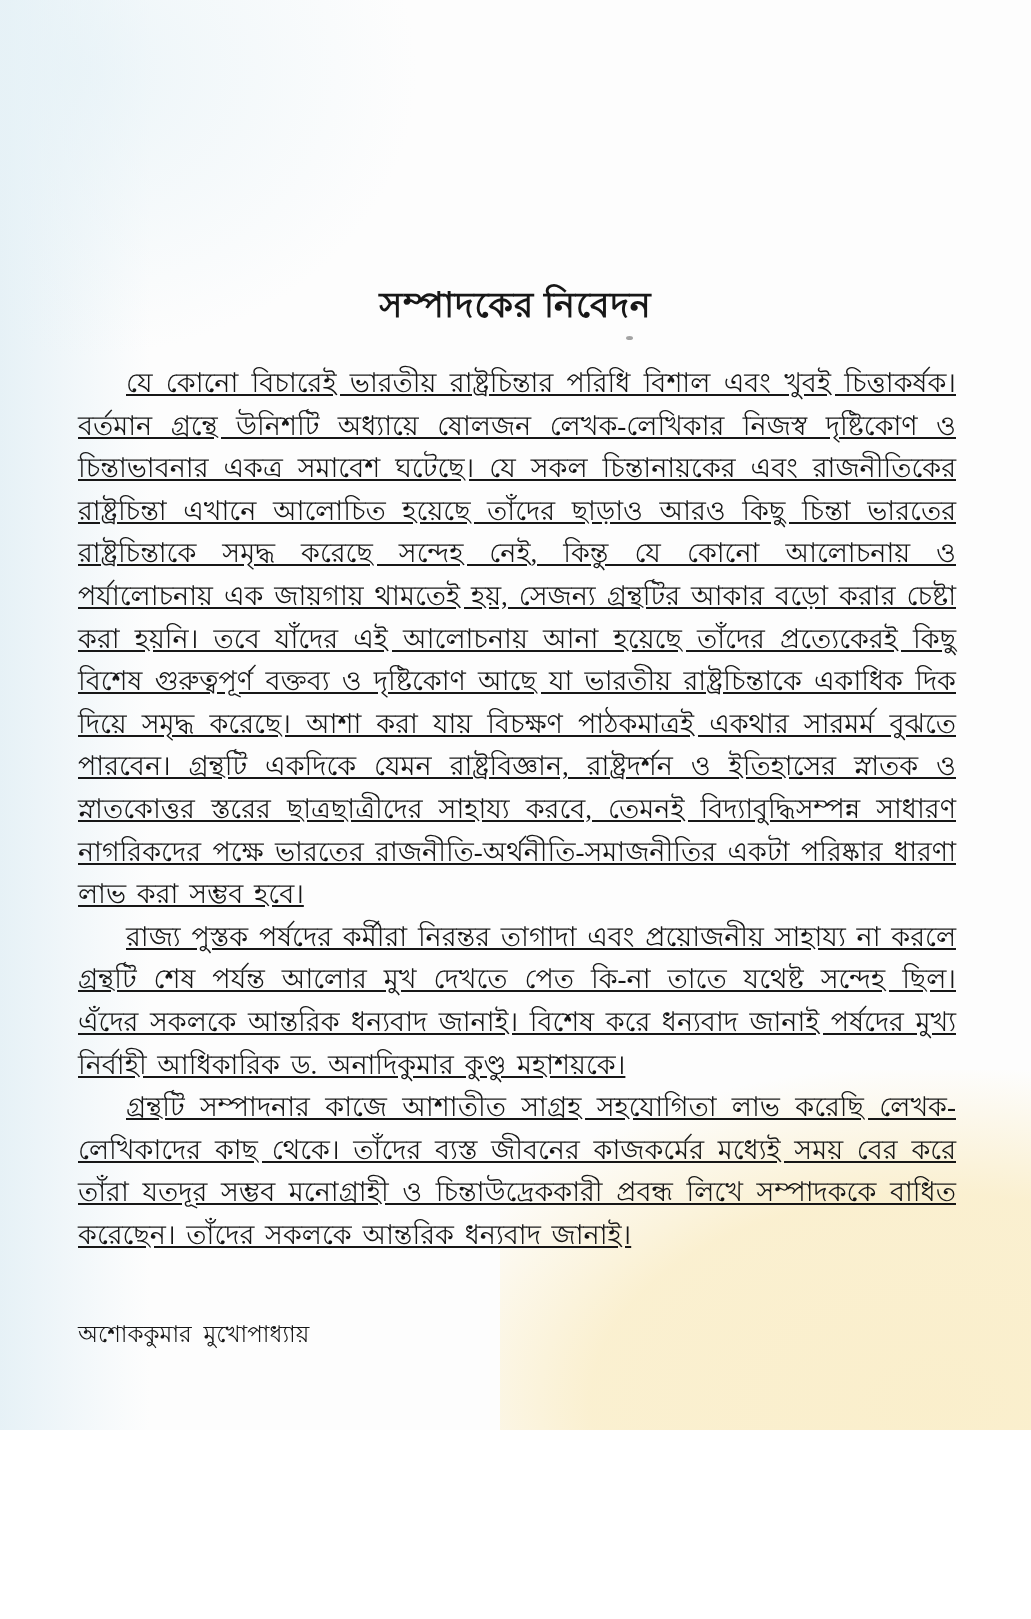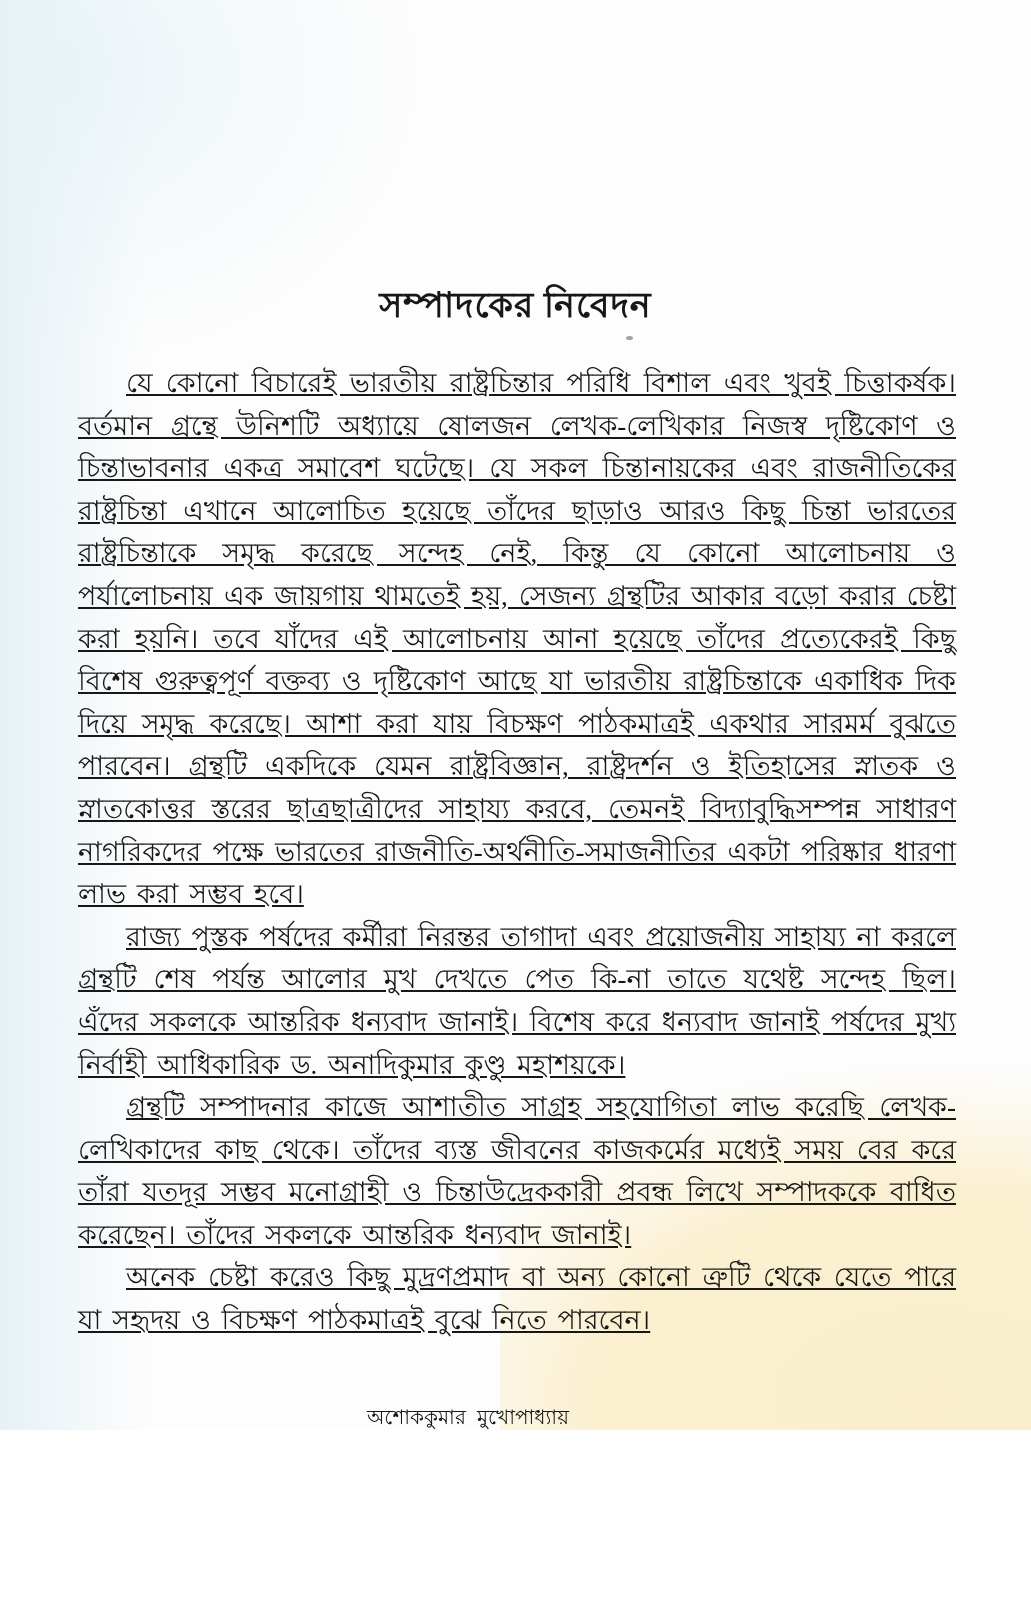--- a/index.html
+++ b/index.html
@@ -73,22 +73,22 @@
     font-size: 27px;
     line-height: 42.6px;
     text-align: justify;
     text-indent: 48px;
     word-spacing: 4px;
     text-decoration: underline;
   }
 
   .signature {
     margin-top: 60px;
-    font-size: 20px;
-    text-align: center;
+    font-size: 23px;
+    text-align: left;
     padding-right: 98px;
     word-spacing: 6px;
   }
 </style>
 </head>
 <body>
 
 <div class="page">
 
   <div class="tint-left"></div>
@@ -96,18 +96,17 @@
   <div class="tint-cream"></div>
 
   <h1 class="title">সম্পাদকের নিবেদন</h1>
 
   <div class="scan-speck"></div>
 
   <div class="body-text">
     <p>যে কোনো বিচারেই ভারতীয় রাষ্ট্রচিন্তার পরিধি বিশাল এবং খুবই চিত্তাকর্ষক। বর্তমান গ্রন্থে উনিশটি অধ্যায়ে ষোলজন লেখক-লেখিকার নিজস্ব দৃষ্টিকোণ ও চিন্তাভাবনার একত্র সমাবেশ ঘটেছে। যে সকল চিন্তানায়কের এবং রাজনীতিকের রাষ্ট্রচিন্তা এখানে আলোচিত হয়েছে তাঁদের ছাড়াও আরও কিছু চিন্তা ভারতের রাষ্ট্রচিন্তাকে সমৃদ্ধ করেছে সন্দেহ নেই, কিন্তু যে কোনো আলোচনায় ও পর্যালোচনায় এক জায়গায় থামতেই হয়, সেজন্য গ্রন্থটির আকার বড়ো করার চেষ্টা করা হয়নি। তবে যাঁদের এই আলোচনায় আনা হয়েছে তাঁদের প্রত্যেকেরই কিছু বিশেষ গুরুত্বপূর্ণ বক্তব্য ও দৃষ্টিকোণ আছে যা ভারতীয় রাষ্ট্রচিন্তাকে একাধিক দিক দিয়ে সমৃদ্ধ করেছে। আশা করা যায় বিচক্ষণ পাঠকমাত্রই একথার সারমর্ম বুঝতে পারবেন। গ্রন্থটি একদিকে যেমন রাষ্ট্রবিজ্ঞান, রাষ্ট্রদর্শন ও ইতিহাসের স্নাতক ও স্নাতকোত্তর স্তরের ছাত্রছাত্রীদের সাহায্য করবে, তেমনই বিদ্যাবুদ্ধিসম্পন্ন সাধারণ নাগরিকদের পক্ষে ভারতের রাজনীতি-অর্থনীতি-সমাজনীতির একটা পরিষ্কার ধারণা লাভ করা সম্ভব হবে।</p>
     <p>রাজ্য পুস্তক পর্ষদের কর্মীরা নিরন্তর তাগাদা এবং প্রয়োজনীয় সাহায্য না করলে গ্রন্থটি শেষ পর্যন্ত আলোর মুখ দেখতে পেত কি-না তাতে যথেষ্ট সন্দেহ ছিল। এঁদের সকলকে আন্তরিক ধন্যবাদ জানাই। বিশেষ করে ধন্যবাদ জানাই পর্ষদের মুখ্য নির্বাহী আধিকারিক ড. অনাদিকুমার কুণ্ডু মহাশয়কে।</p>
     <p>গ্রন্থটি সম্পাদনার কাজে আশাতীত সাগ্রহ সহযোগিতা লাভ করেছি লেখক-লেখিকাদের কাছ থেকে। তাঁদের ব্যস্ত জীবনের কাজকর্মের মধ্যেই সময় বের করে তাঁরা যতদূর সম্ভব মনোগ্রাহী ও চিন্তাউদ্রেককারী প্রবন্ধ লিখে সম্পাদককে বাধিত করেছেন। তাঁদের সকলকে আন্তরিক ধন্যবাদ জানাই।</p>
-    <p>অনেক চেষ্টা করেও কিছু মুদ্রণপ্রমাদ বা অন্য কোনো ত্রুটি থেকে যেতে পারে যা সহৃদয় ও বিচক্ষণ পাঠকমাত্রই বুঝে নিতে পারবেন।</p>
 
     <div class="signature">অশোককুমার মুখোপাধ্যায়</div>
   </div>
 
 </div>
 
 </body></html>

